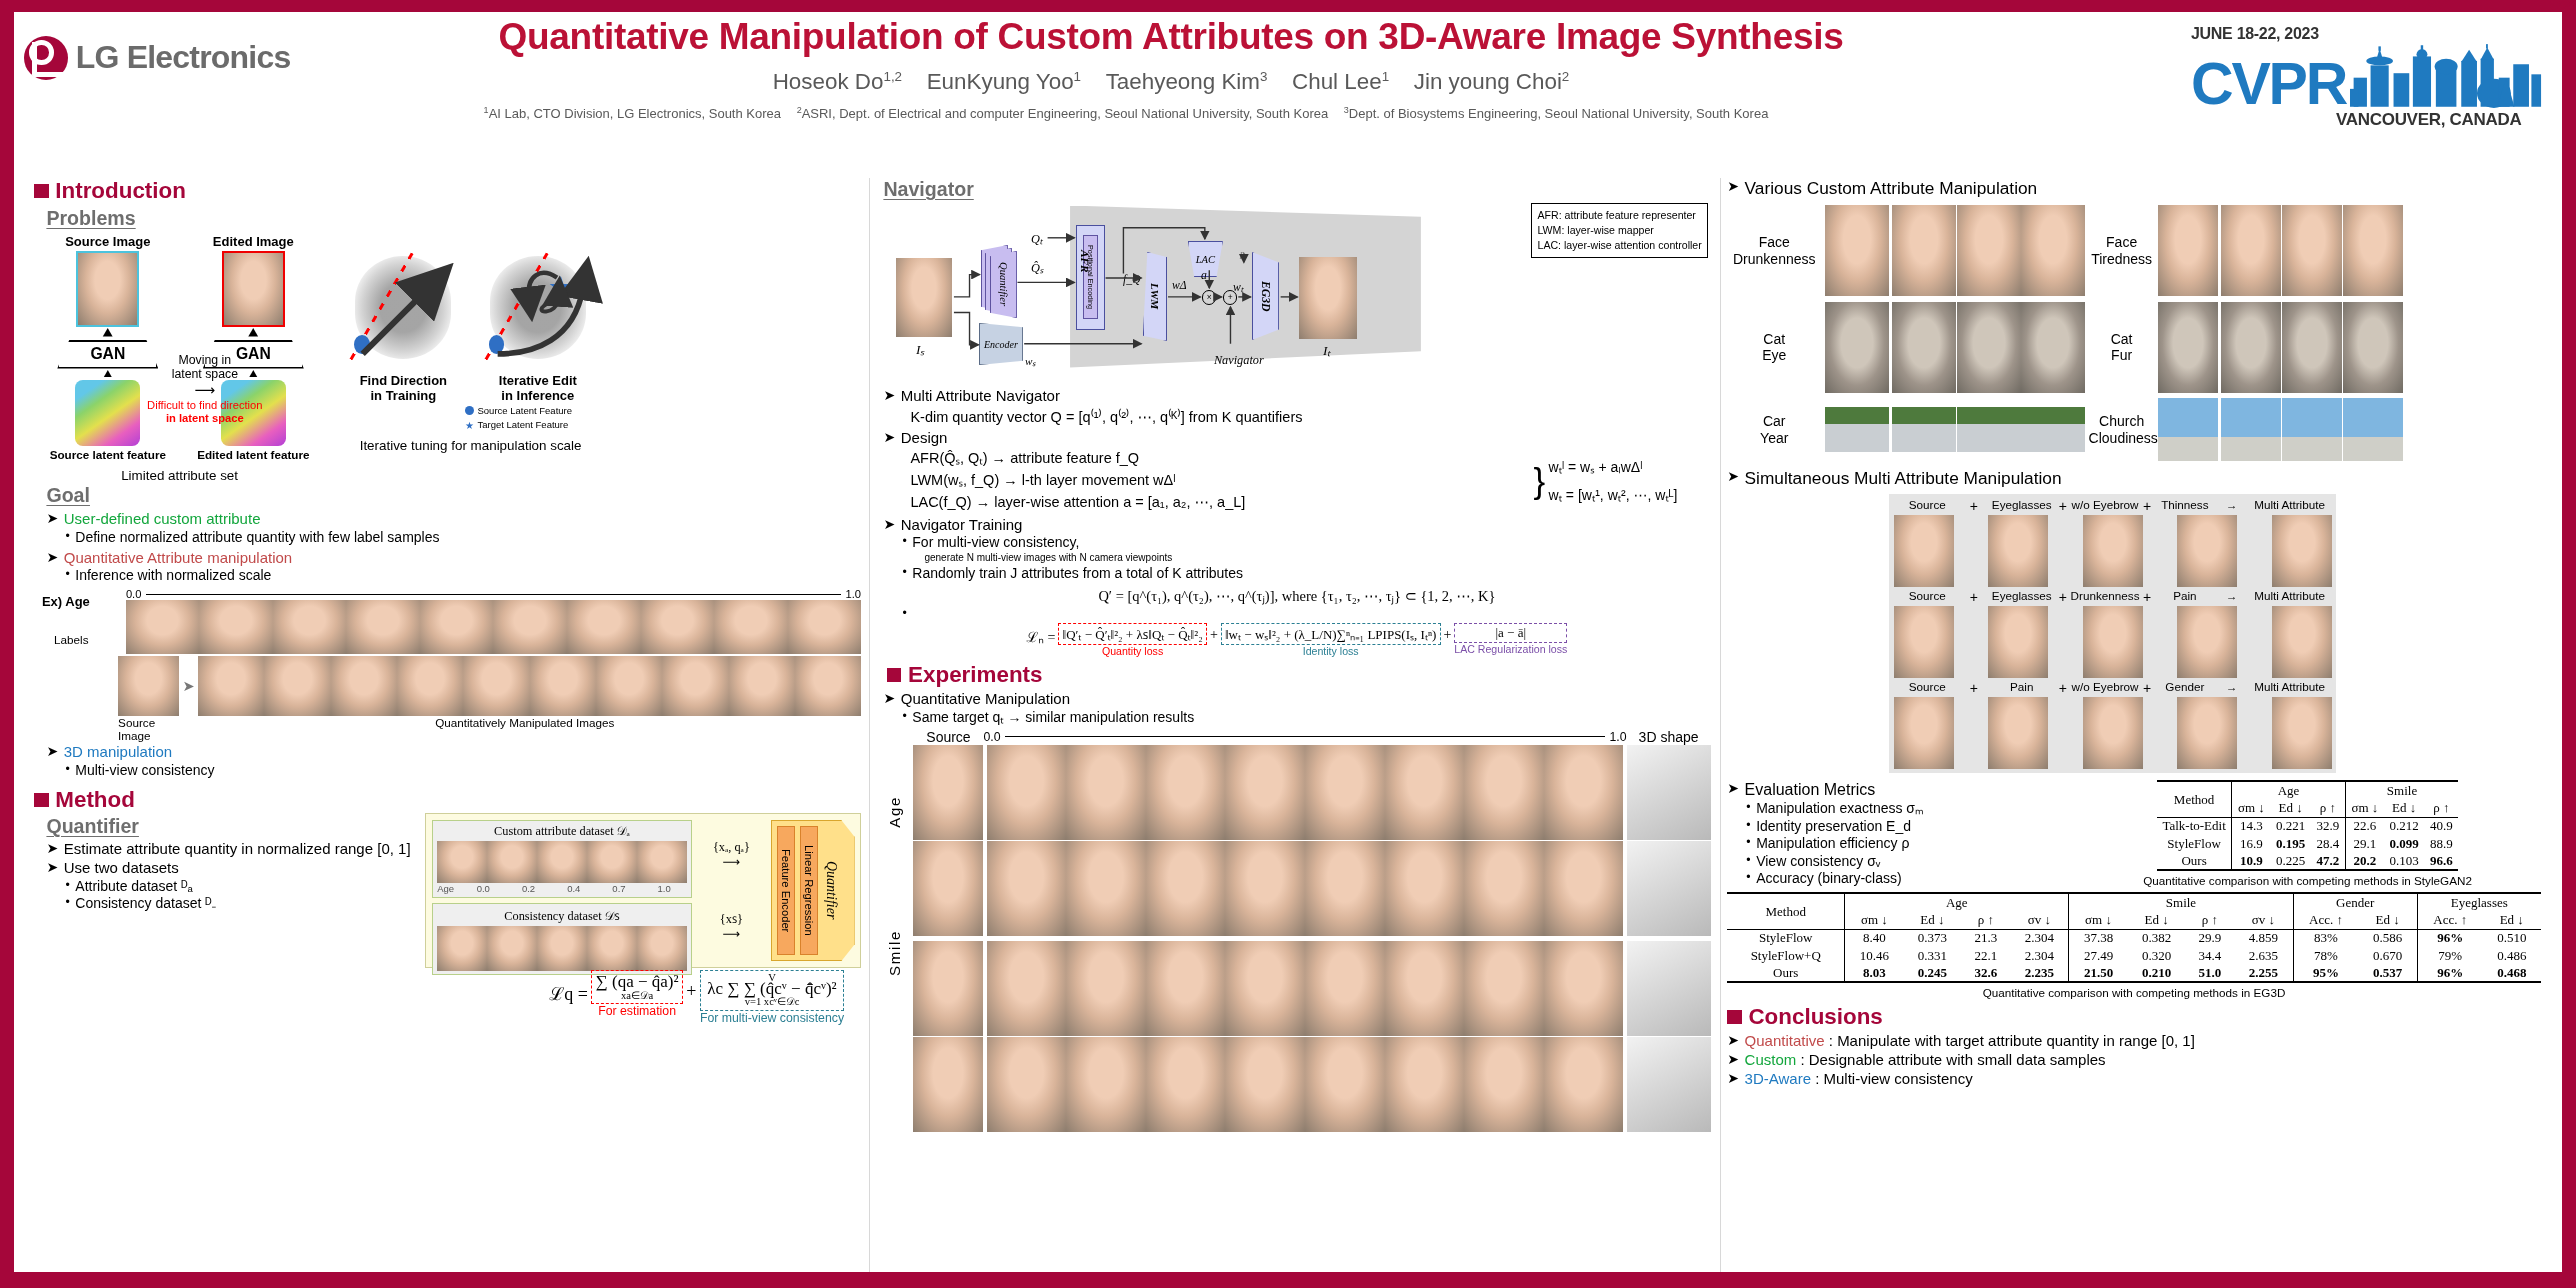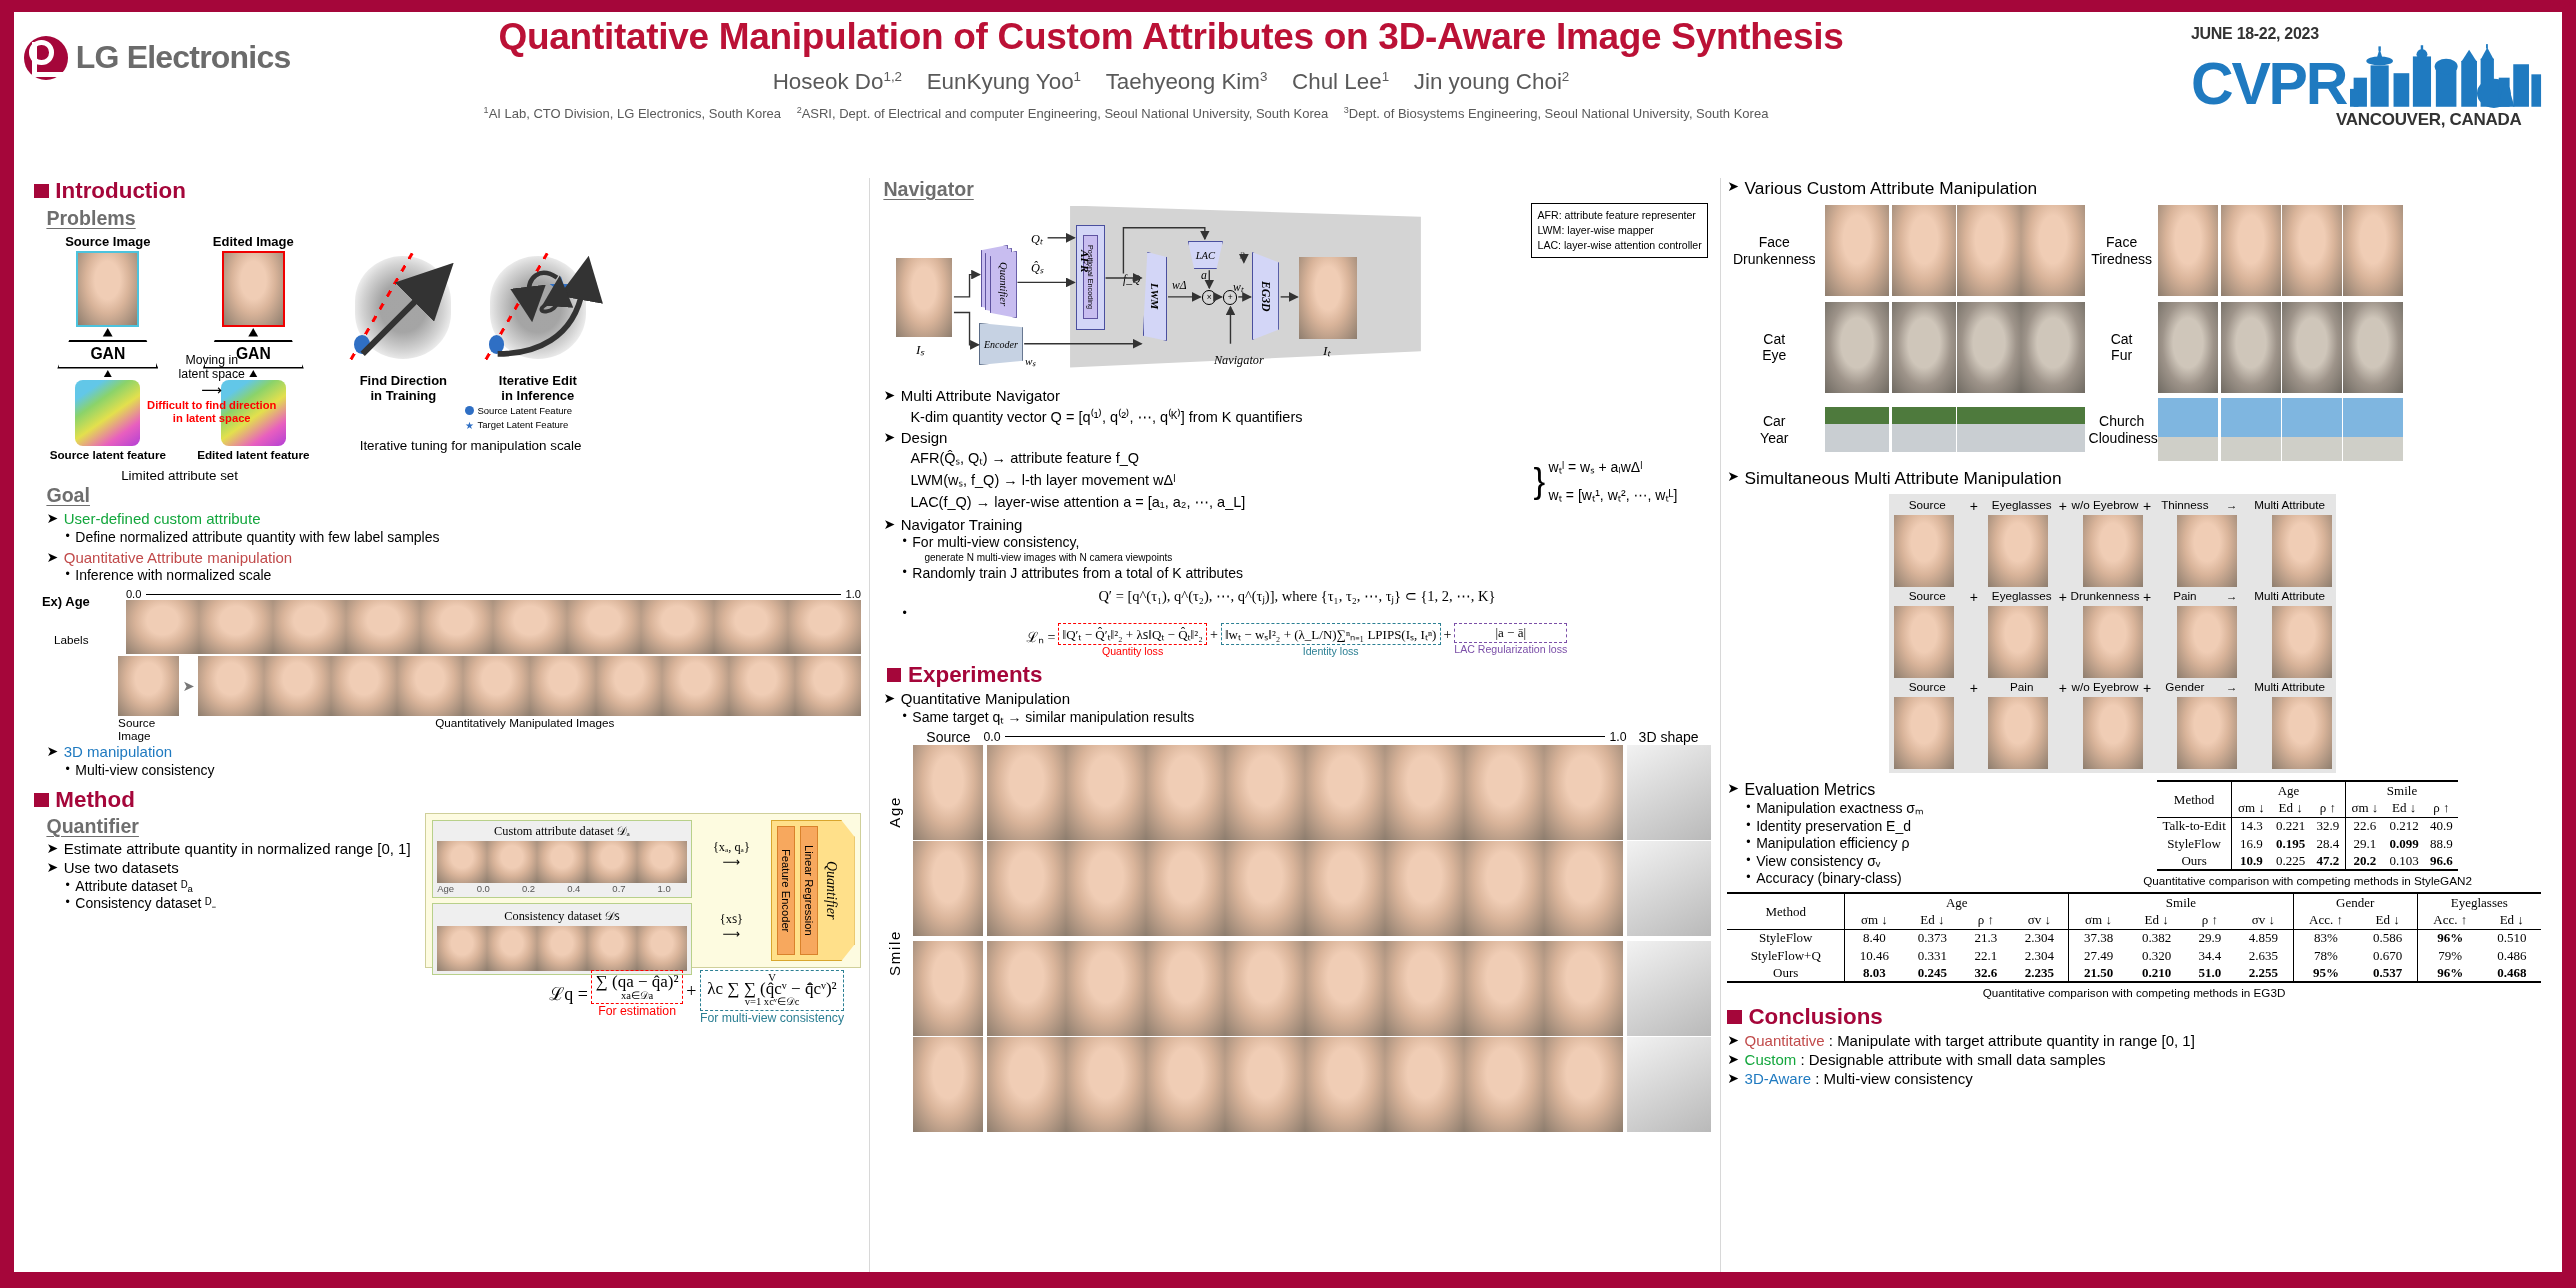--- a/index.html
+++ b/index.html
@@ -232,21 +232,21 @@
               <div class="gan-trap" style="margin:0 auto;">GAN</div>
               <div style="font-size:14.5px;line-height:0.7;">⯅</div>
               <div class="latent-blob" style="margin:1.1px auto 0;"></div>
               <div style="font-size:11.7px;font-weight:bold;margin-top:2.2px;">Edited latent feature</div>
             </div>
           </div>
           <div style="position:absolute;left:113px;top:119px;text-align:center;font-size:12.3px;line-height:1.15;">
             <div>Moving in</div>
             <div>latent space</div>
             <div style="font-size:14.5px;margin-top:1.1px;">⟶</div>
-            <div style="color:#ff0000;font-weight:bold;font-size:11.2px;">Difficult to find direction</div>
+            <div style="color:#ff0000;font-weight:normal;font-size:11.2px;">Difficult to find direction</div>
             <div style="color:#ff0000;font-weight:bold;font-size:11.2px;">in latent space</div>
           </div>
           <div style="text-align:center;font-size:13.4px;margin-top:6.7px;">Limited attribute set</div>
         </div>
 
         <div style="width:291px;">
           <div style="display:flex;gap:4.5px;justify-content:center;margin-top:10px;">
             <div class="scatter" style="width:130px;height:129px;">
               <div class="cloud"></div>
               <div class="dashline" style="height:123px;left:42px;top:1.1px;"></div>
@@ -519,21 +519,21 @@
           <div class="nv-lav" style="width:14.5px;height:84px;display:flex;align-items:center;justify-content:center;">
             <span style="writing-mode:vertical-rl;font-size:7.3px;">Positional Encoding</span>
           </div>
           <span class="serif" style="position:absolute;left:2.2px;top:24.6px;writing-mode:vertical-rl;font-style:italic;font-weight:bold;font-size:11.2px;">AFR</span>
         </div>
 
         <div class="nv-blue" style="position:absolute;left:264px;top:51px;width:24.6px;height:89px;clip-path:polygon(18% 0,100% 6%,100% 100%,0 94%);display:flex;align-items:center;justify-content:center;">
           <span class="serif" style="writing-mode:vertical-rl;font-style:italic;font-weight:bold;font-size:11.2px;">LWM</span>
         </div>
 
-        <div class="nv-blue" style="position:absolute;left:309px;top:40px;width:35px;height:28px;clip-path:polygon(0 0,100% 0,82% 100%,18% 100%);display:flex;align-items:center;justify-content:center;">
+        <div class="nv-blue" style="position:absolute;left:309px;top:40px;width:35px;height:36px;clip-path:polygon(0 0,100% 0,82% 100%,18% 100%);display:flex;align-items:center;justify-content:center;">
           <span class="serif" style="font-style:italic;font-size:10.6px;">LAC</span>
         </div>
 
         <div class="nv-blue" style="position:absolute;left:373px;top:51px;width:27px;height:88px;clip-path:polygon(0 0,100% 12%,100% 88%,0 100%);display:flex;align-items:center;justify-content:center;">
           <span class="serif" style="writing-mode:vertical-rl;font-style:italic;font-weight:bold;font-size:11.7px;">EG3D</span>
         </div>
 
         <div class="serif" style="position:absolute;left:244px;top:72px;font-size:11.7px;font-style:italic;">f_Q</div>
         <div class="serif" style="position:absolute;left:293px;top:78px;font-size:11.7px;font-style:italic;">wΔ</div>
         <div class="serif" style="position:absolute;left:322px;top:68px;font-size:11.7px;font-style:italic;">a</div>

